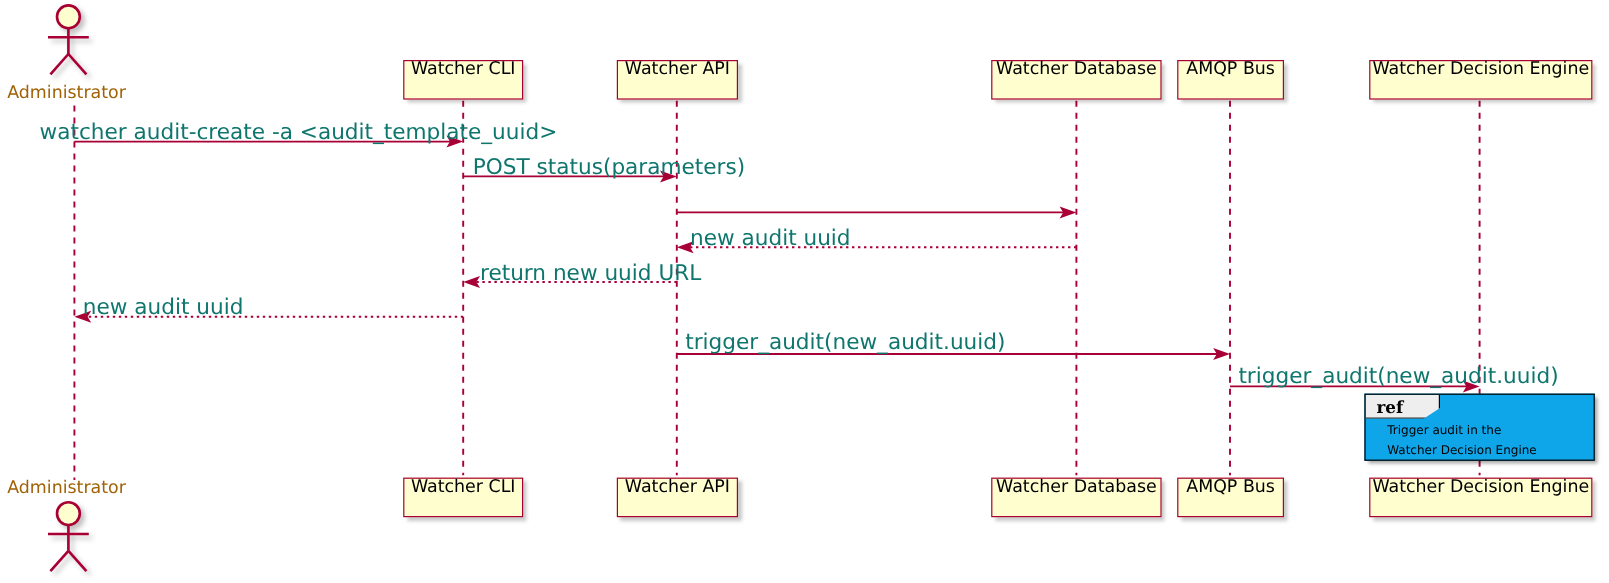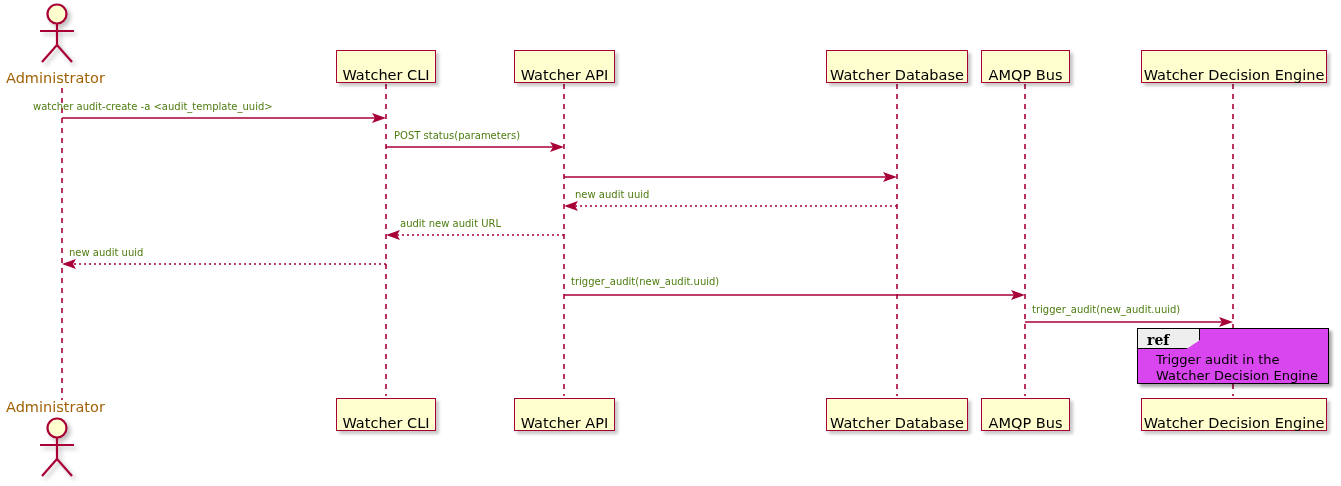--- a/index.html
+++ b/index.html
@@ -15,48 +15,48 @@
   
   .participant{
     position:absolute;
     box-sizing:border-box;
     background:#FEFECE;
     border:1.5px solid #A80036;
     color:#000000;
     font-size:14.5px;
     line-height:1;
     display:flex;
-    align-items:flex-end;
+    align-items:flex-start;
     justify-content:center;
     white-space:nowrap;
     box-shadow:3px 3px 3px rgba(0,0,0,0.22);
   }
 
   
   .actor-label{
     position:absolute;
     font-size:14.5px;
     color:#a16207;
     white-space:nowrap;
   }
 
   
   .msg{
     position:absolute;
-    font-size:10px;
-    color:#4d7c0f;
+    font-size:18px;
+    color:#0f766e;
     white-space:nowrap;
     line-height:1;
   }
 
   
   .ref-box{
     position:absolute;
     box-sizing:border-box;
-    background:#d946ef;
+    background:#0ea5e9;
     border:1.5px solid #000000;
     box-shadow:3px 3px 3px rgba(0,0,0,0.35);
   }
   .ref-tab{
     position:absolute;
     left:0;top:0;
     box-sizing:border-box;
     background:#EEEEEE;
     border-right:1.5px solid #000000;
     border-bottom:1.5px solid #000000;
@@ -66,21 +66,21 @@
   .ref-tab span{
     position:absolute;
     left:9px;top:3px;
     font-weight:bold;
     font-size:14px;
     color:#000000;
     font-family:"DejaVu Serif","Liberation Serif",serif;
   }
   .ref-body{
     position:absolute;
-    font-size:13px;
+    font-size:10px;
     color:#000000;
     line-height:16px;
     white-space:nowrap;
   }
 </style>
 </head>
 <body>
 
 <div id="diagram">
 
@@ -204,21 +204,21 @@
 
   <div class="actor-label" style="left:6px;top:399px;">Administrator</div>
 
   <div class="msg" style="left:33px;top:102px;">watcher audit-create -a &lt;audit_template_uuid&gt;</div>
 
   <div class="msg" style="left:394px;top:131px;">POST status(parameters)</div>
 
 
   <div class="msg" style="left:575px;top:190px;">new audit uuid</div>
 
-  <div class="msg" style="left:400px;top:219px;">audit new audit URL</div>
+  <div class="msg" style="left:400px;top:219px;">return new uuid URL</div>
 
   <div class="msg" style="left:69px;top:248px;">new audit uuid</div>
 
   <div class="msg" style="left:571px;top:277px;">trigger_audit(new_audit.uuid)</div>
 
   <div class="msg" style="left:1032px;top:305px;">trigger_audit(new_audit.uuid)</div>
 
   <div class="ref-box" style="left:1137px;top:328px;width:192px;height:56px;">
     <div class="ref-tab" style="width:62px;height:20px;">
       <span>ref</span>

